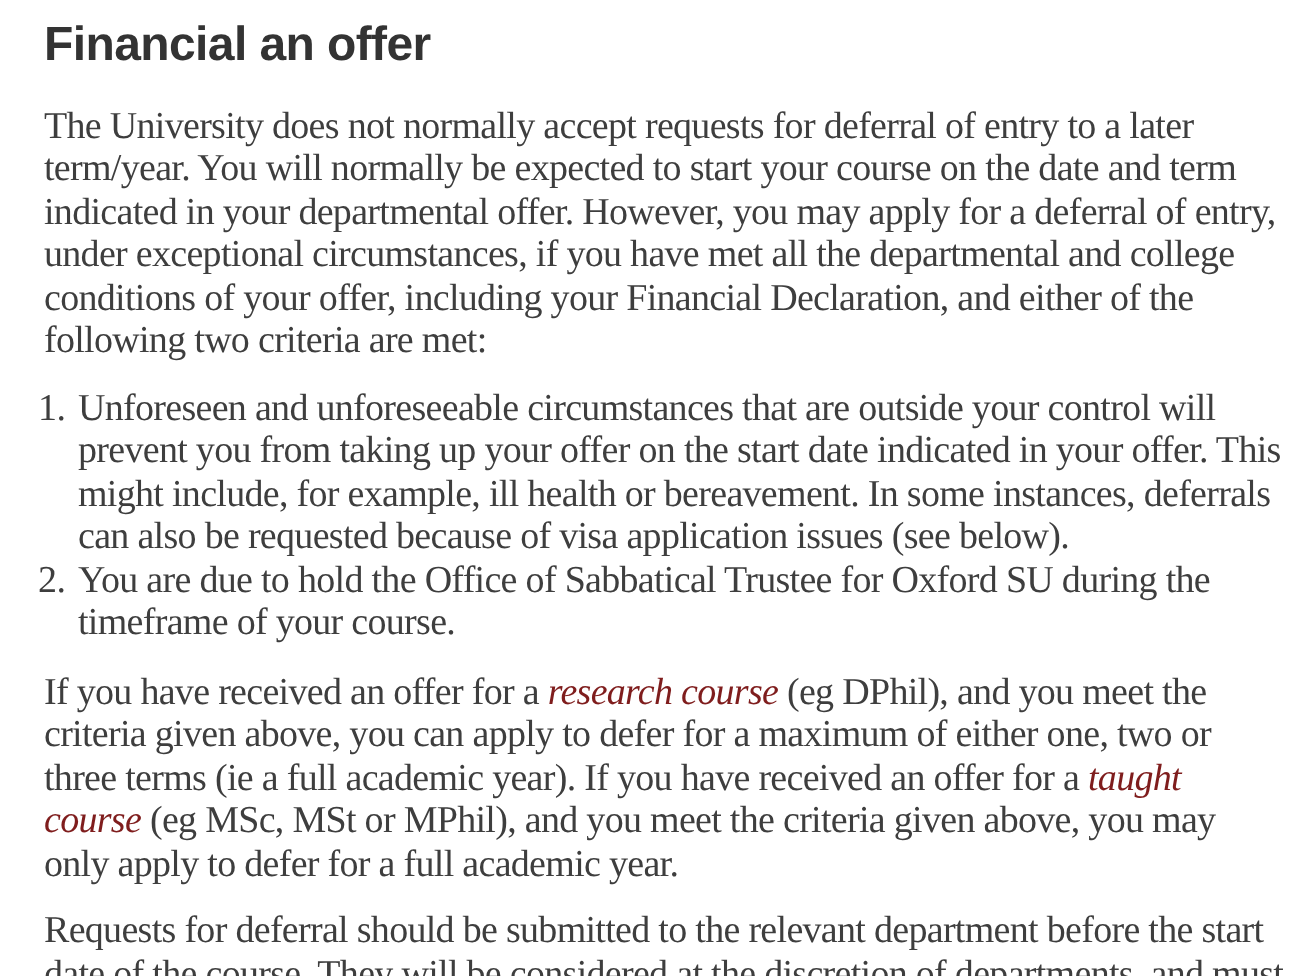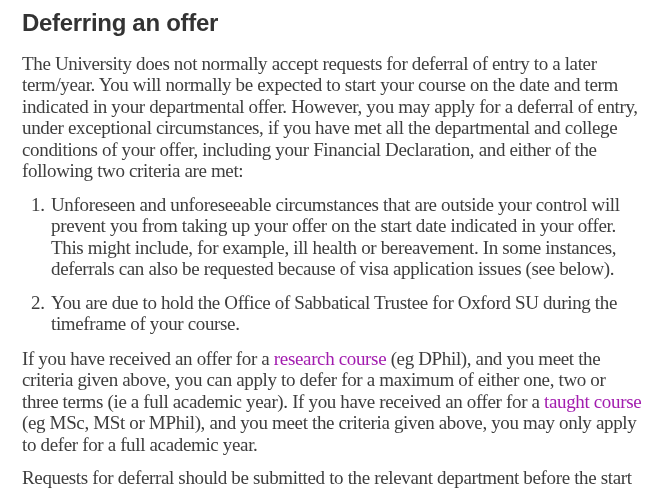--- a/index.html
+++ b/index.html
@@ -32,35 +32,36 @@
     color: #3e3e3e;
   }
   p {
     margin: 0 0 12px 0;
   }
   ol {
     margin: 0 0 13px 0;
     padding: 0 0 0 15px;
   }
   li {
-    margin: 12px;
+    margin: 0;
     padding-left: 2px;
   }
   a {
-    color: #a21caf;
+    color: #7f1d1d;
     text-decoration: none;
     cursor: pointer;
+    font-style: italic;
   }
 </style>
 </head>
 <body>
 
 <main>
 
-  <h1>Deferring an offer</h1>
+  <h1>Financial an offer</h1>
 
   <p>The University does not normally accept requests for deferral of entry to a later term/year. You will normally be expected to start your course on the date and term indicated in your departmental offer. However, you may apply for a deferral of entry, under exceptional circumstances, if you have met all the departmental and college conditions of your offer, including your Financial Declaration, and either of the following two criteria are met:</p>
 
   <ol>
     <li>Unforeseen and unforeseeable circumstances that are outside your control will prevent you from taking up your offer on the start date indicated in your offer. This might include, for example, ill health or bereavement. In some instances, deferrals can also be requested because of visa application issues (see below).</li>
     <li>You are due to hold the Office of Sabbatical Trustee for Oxford SU during the timeframe of your course.</li>
   </ol>
 
   <p><span>If you have received an offer for a </span><a href="#">research course</a><span> (eg DPhil), and you meet the criteria given above, you can apply to defer for a maximum of either one, two or three terms (ie a full academic year). If you have received an offer for a </span><a href="#">taught course</a><span> (eg MSc, MSt or MPhil), and you meet the criteria given above, you may only apply to defer for a full academic year.</span></p>
 

